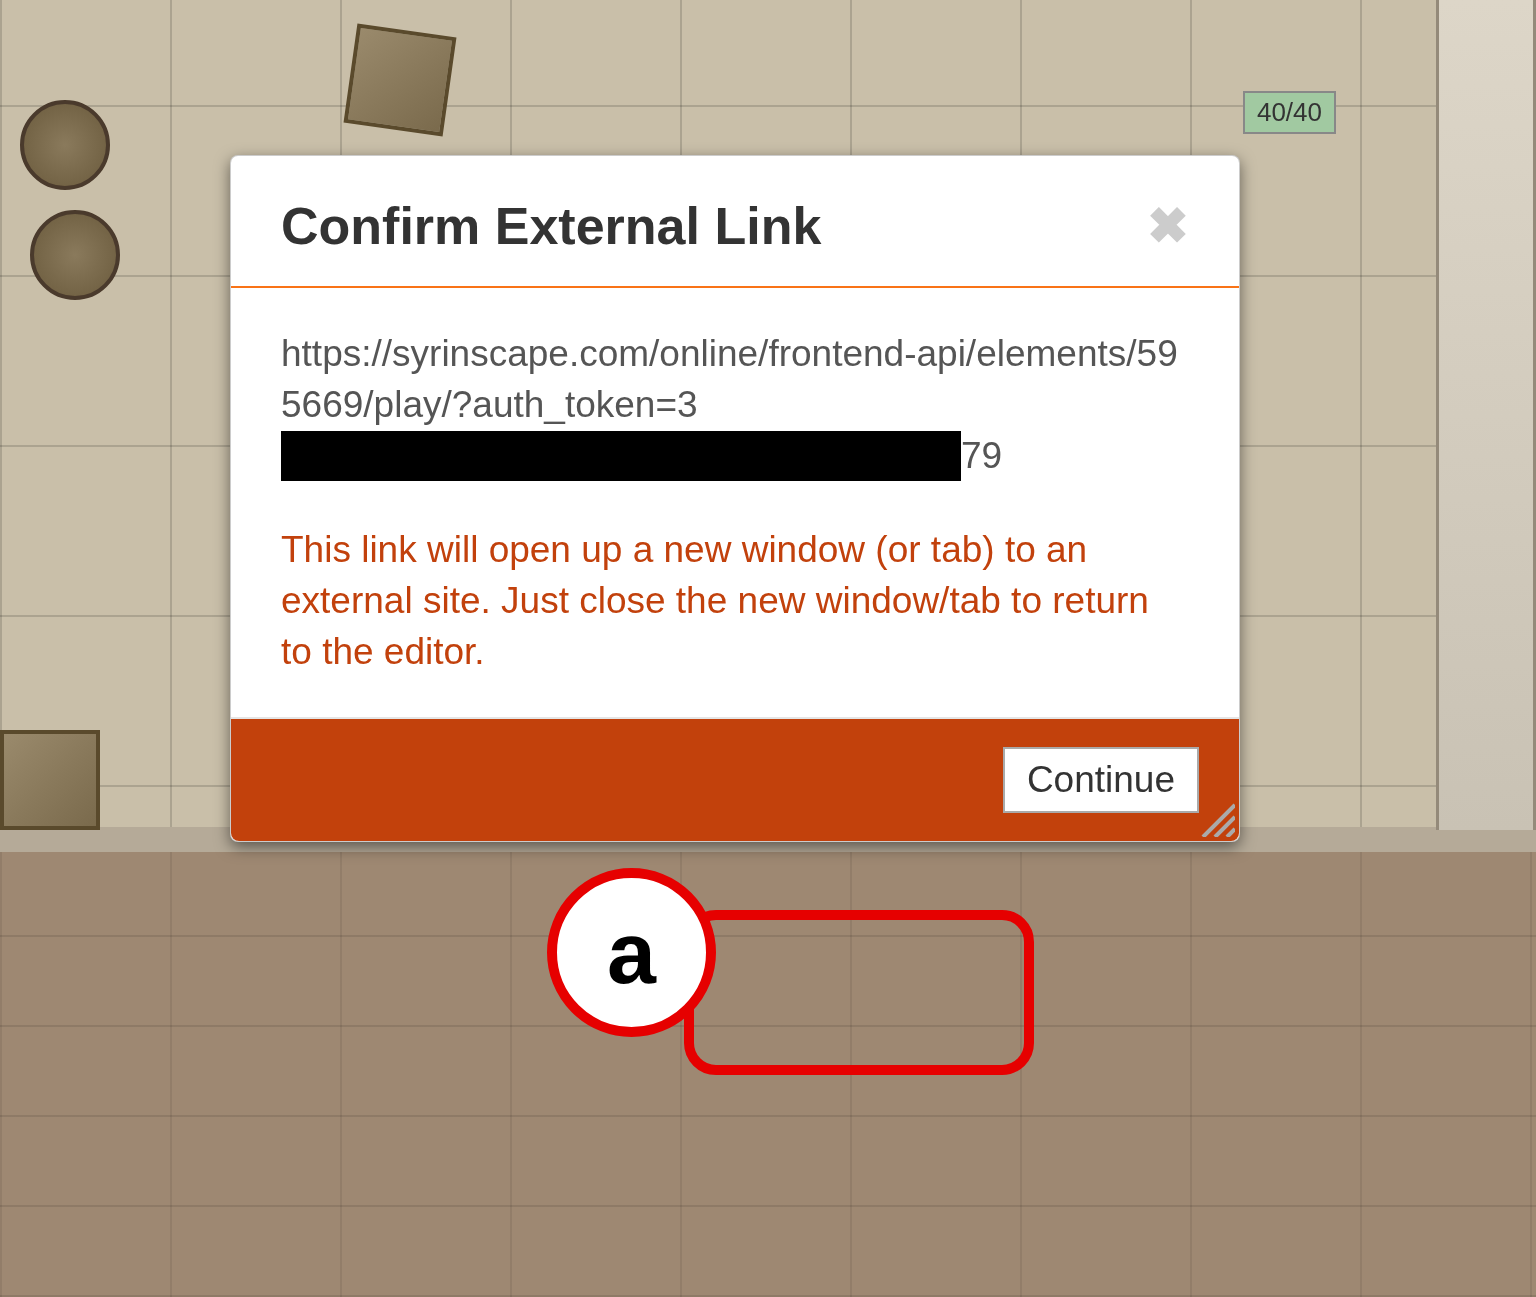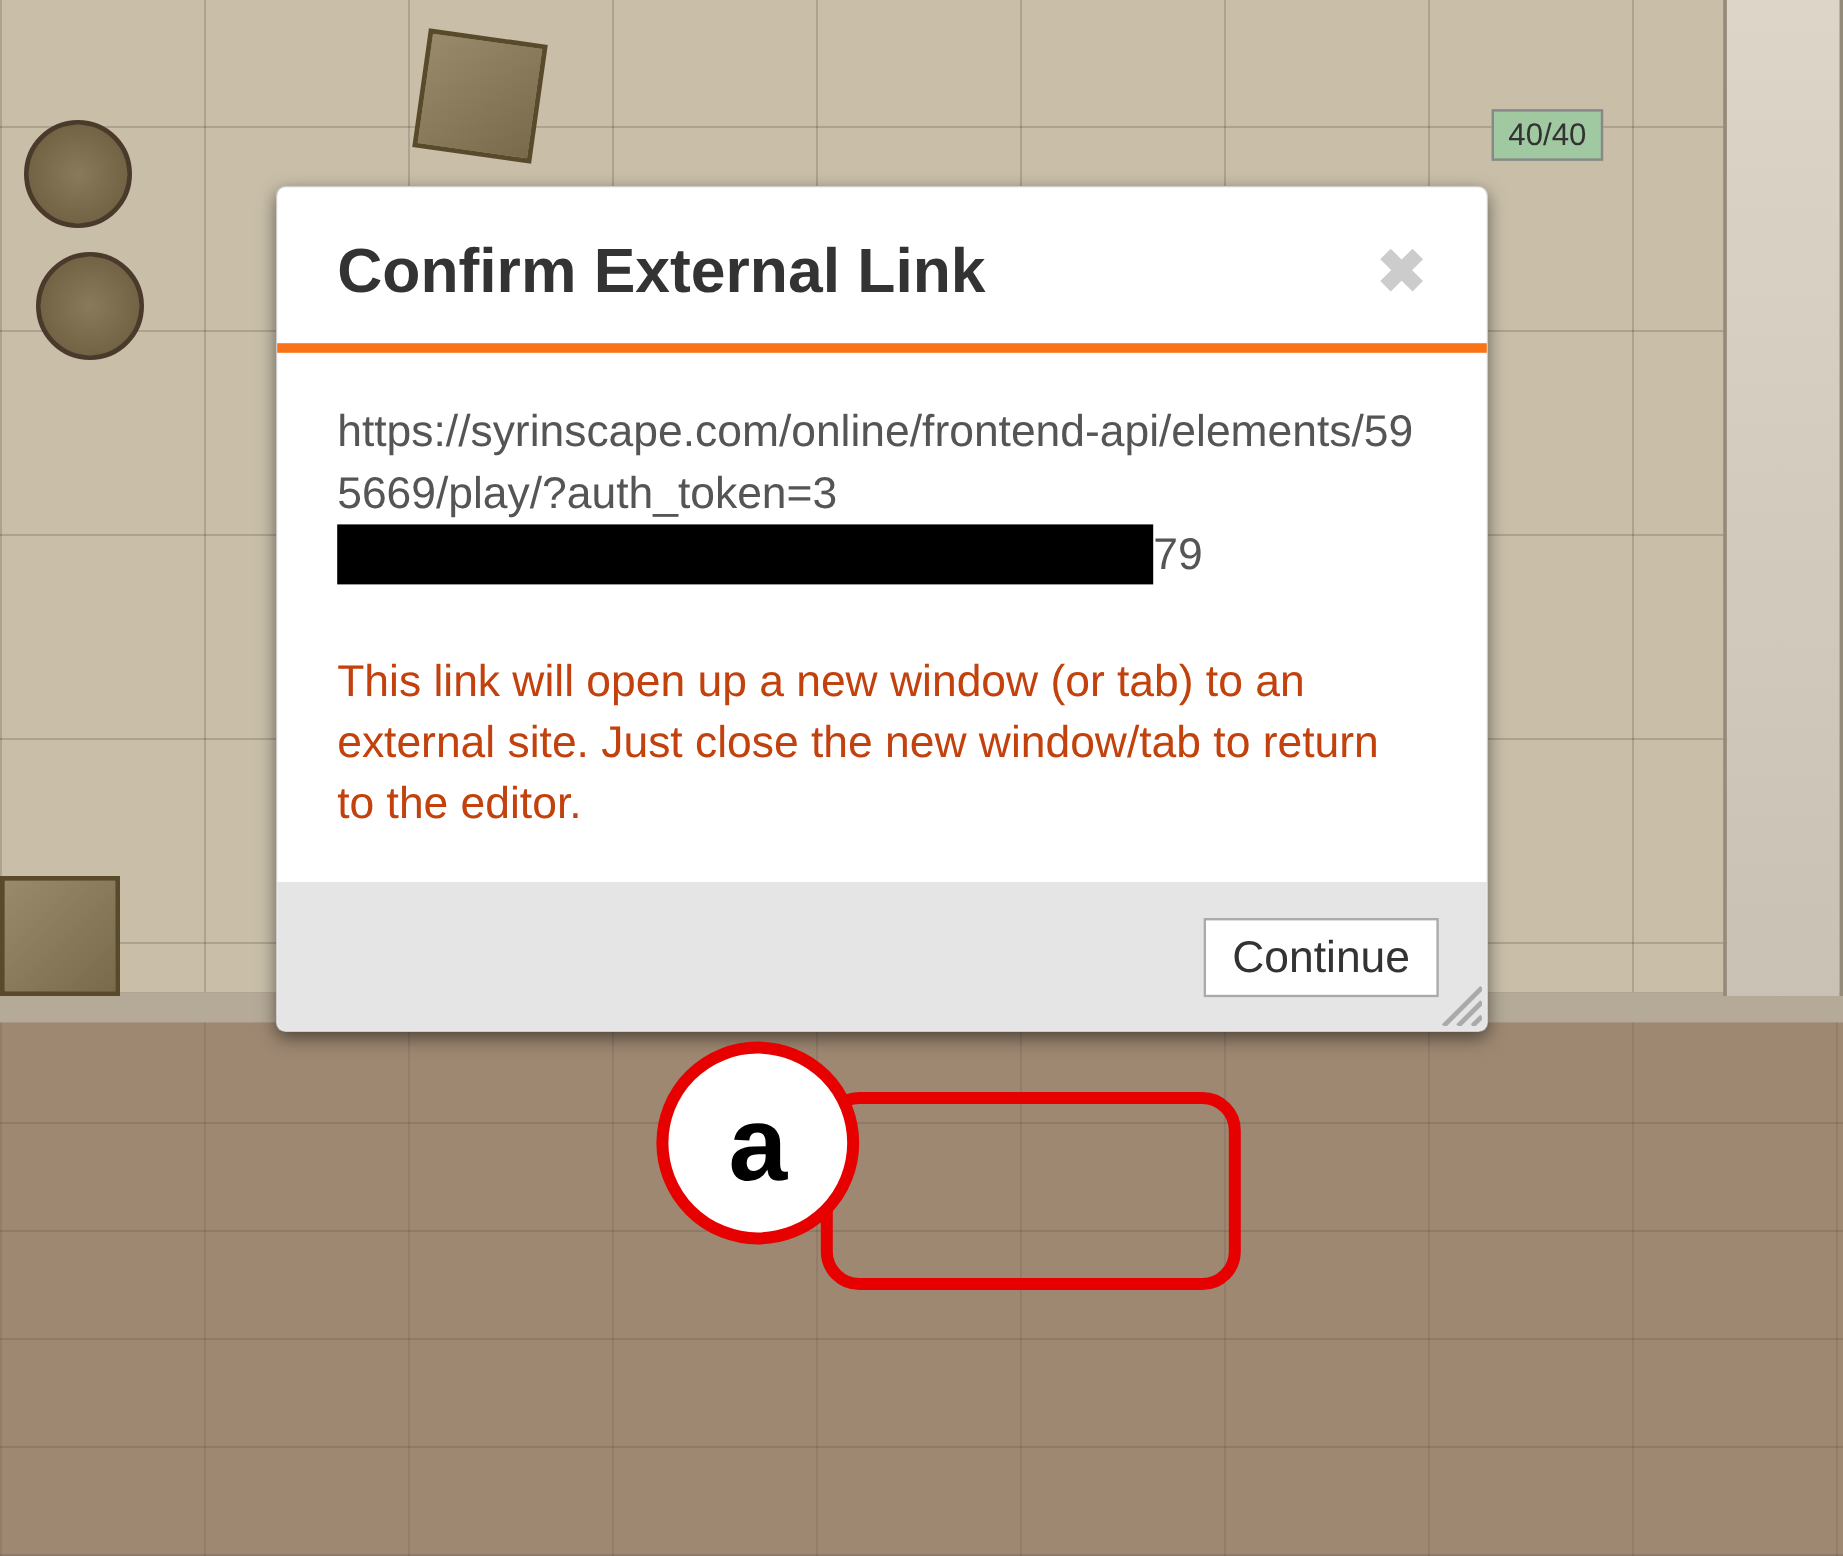--- a/index.html
+++ b/index.html
@@ -90,21 +90,21 @@
       left: 230px;
       width: 1010px;
       background: #ffffff;
       border: 1px solid rgba(0,0,0,0.2);
       border-radius: 8px;
       box-shadow: 0 5px 15px rgba(0,0,0,0.5);
     }
     
     .modal-header {
       padding: 40px 50px 30px 50px;
-      border-bottom: 8px solid #f97316;
+      border-bottom: 2px solid #f97316;
       display: flex;
       justify-content: space-between;
       align-items: center;
     }
     
     .modal-title {
       font-size: 52px;
       font-weight: bold;
       color: #333;
     }
@@ -120,21 +120,21 @@
     }
     
     .modal-body {
       padding: 40px 50px 40px 50px;
     }
     
     .url-block {
       font-size: 37px;
       color: #555;
       line-height: 1.38;
-      margin-bottom: 55px;
+      margin-bottom: 43px;
       word-break: break-all;
       position: relative;
     }
     
     .url-redaction {
       display: inline-block;
       vertical-align: middle;
       background: #000;
       height: 50px;
       width: 680px;
@@ -143,21 +143,21 @@
     
     .description {
       font-size: 37px;
       color: #c2410c;
       line-height: 1.38;
     }
     
     .modal-footer {
       padding: 28px 40px 28px 40px;
       border-top: 2px solid #e5e5e5;
-      background: #e5e5e5;
+      background: #c2410c;
       display: flex;
       justify-content: flex-end;
       gap: 4px;
       border-radius: 0 0 8px 8px;
       position: relative;
     }
     
     .btn {
       padding: 10px 22px;
       font-size: 37px;

